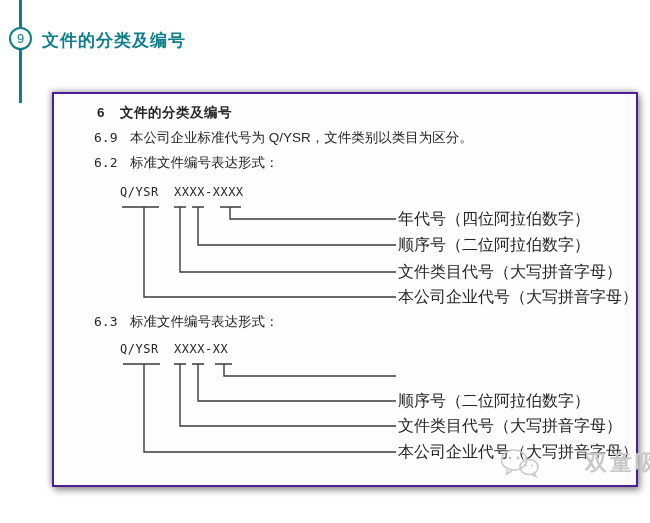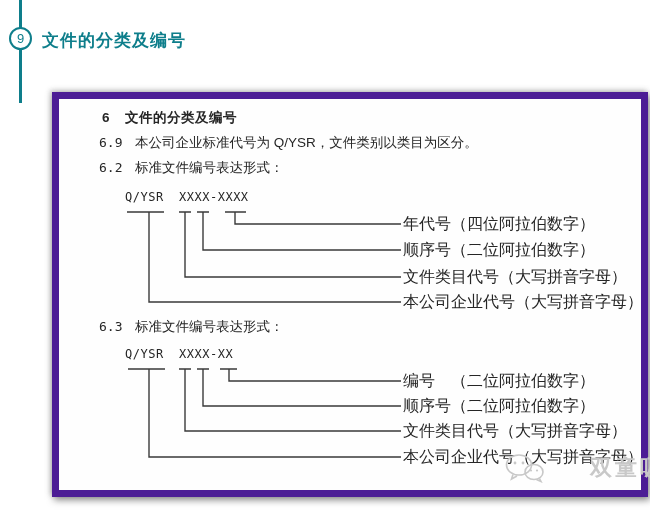--- a/index.html
+++ b/index.html
@@ -19,21 +19,21 @@
     z-index:2;display:flex;align-items:center;justify-content:center;
     color:#0E7E8B;font-size:13px;line-height:1;
   }
   .page-title{
     position:absolute;left:42px;top:29px;margin:0;
     font-size:17px;font-weight:bold;color:#0E7E8B;letter-spacing:1px;
   }
   
   .doc{
     position:absolute;left:52px;top:92px;width:582px;height:391px;
-    background:#fefefe;border:7px solid #4c1d95;
+    background:#fefefe;border:2px solid #4c1d95;
     box-shadow:2px 3px 7px rgba(40,40,40,.55), -2px -2px 5px rgba(60,60,60,.25);
   }
   .doc *{color:#262626;}
   .connectors{position:absolute;left:0;top:0;pointer-events:none;}
   .doc-line{position:absolute;font-size:13.5px;line-height:16px;white-space:nowrap;}
   .doc-heading{font-weight:bold;letter-spacing:.5px;}
   .doc-heading .cnum{display:inline-block;width:23px;}
   .clause .cnum{display:inline-block;width:36px;font-family:"DejaVu Sans Mono",monospace;font-size:13px;}
   .code-line{
     font-family:"DejaVu Sans Mono","Liberation Mono",monospace;
@@ -96,21 +96,20 @@
   <div class="diagram-label" style="top:143px;">顺序号（二位阿拉伯数字）</div>
   <div class="diagram-label" style="top:170px;">文件类目代号（大写拼音字母）</div>
   <div class="diagram-label" style="top:195px;">本公司企业代号（大写拼音字母）</div>
 
   <div class="doc-line clause" style="left:40px;top:220px;">
     <span class="cnum">6.3</span><span>标准文件编号表达形式：</span>
   </div>
 
   <div class="doc-line code-line" style="left:66px;top:247px;">Q/YSR  XXXX-XX</div>
 
-  <div class="diagram-label" style="top:274px;">编号　（二位阿拉伯数字）</div>
   <div class="diagram-label" style="top:299px;">顺序号（二位阿拉伯数字）</div>
   <div class="diagram-label" style="top:324px;">文件类目代号（大写拼音字母）</div>
   <div class="diagram-label" style="top:350px;">本公司企业代号（大写拼音字母）</div>
 
   <div class="watermark">
     <svg width="40" height="30" viewBox="0 0 40 30" style="margin-right:5px;">
       <g fill="none" stroke="#c8c8c8" stroke-width="1.6">
         <ellipse cx="14" cy="12" rx="12.5" ry="10"></ellipse>
         <path d="M8 21.5 L6.5 26 L12 23"></path>
         <ellipse cx="29" cy="19" rx="9" ry="7.5"></ellipse>

